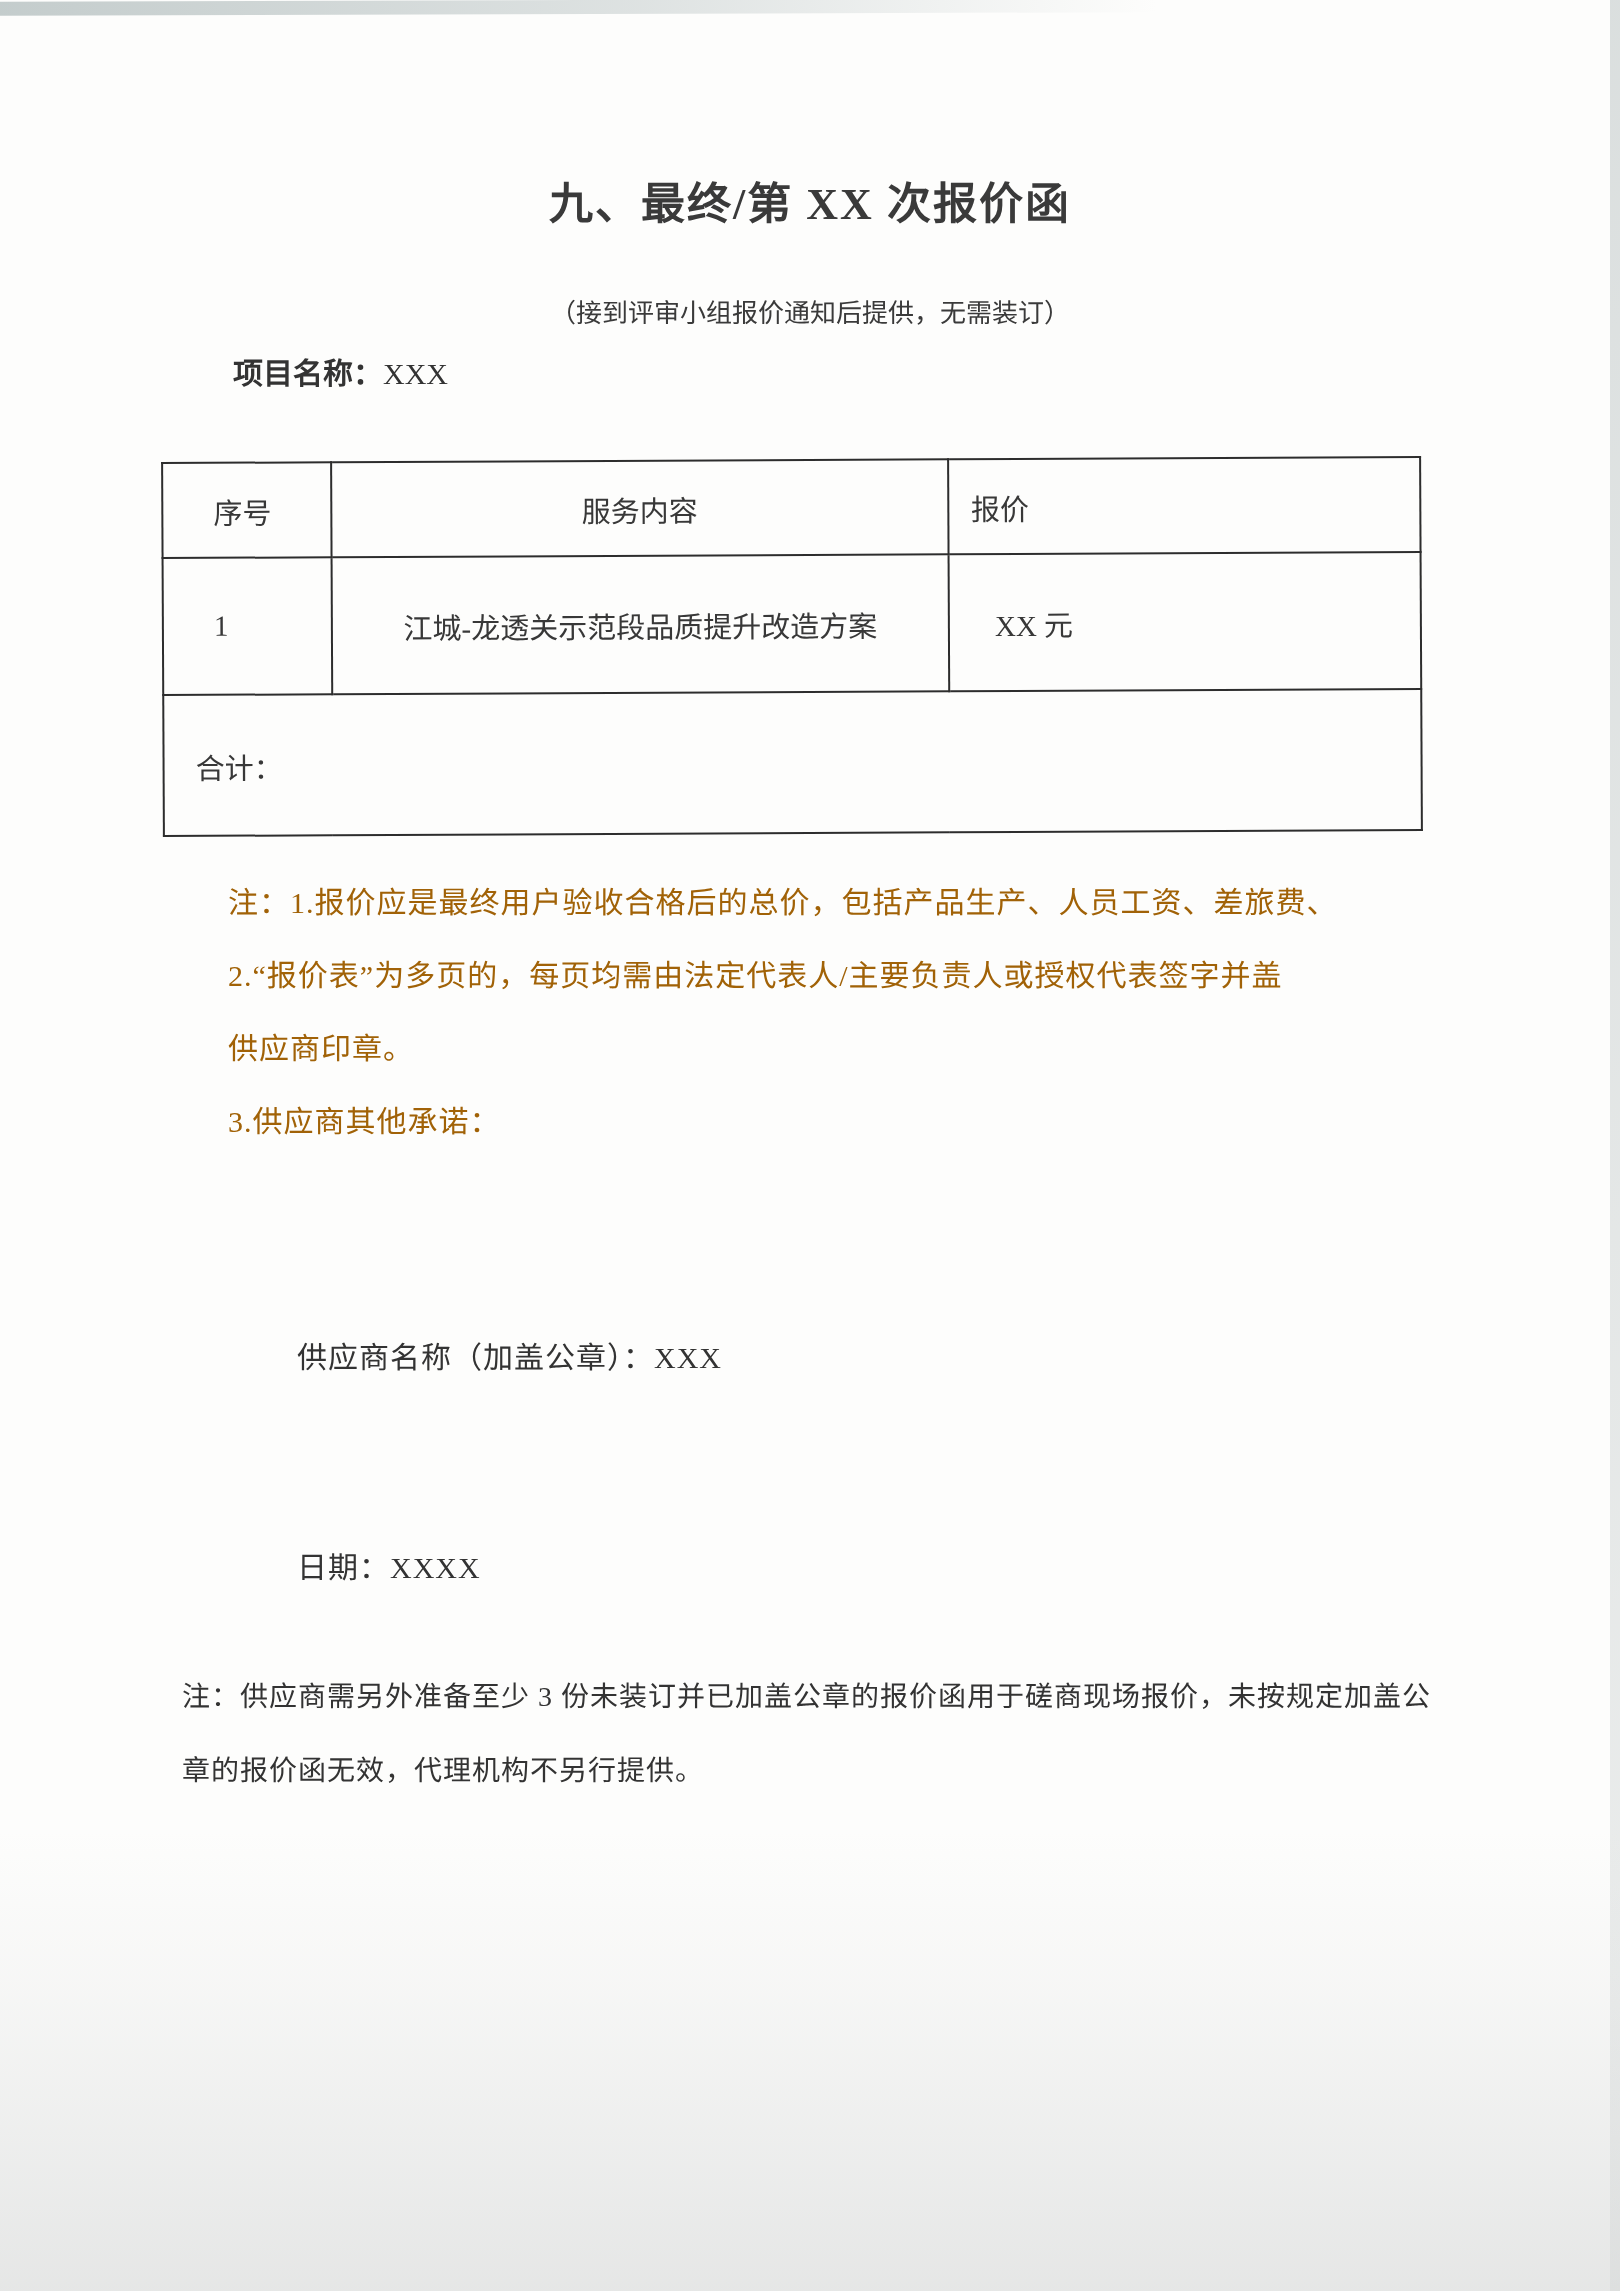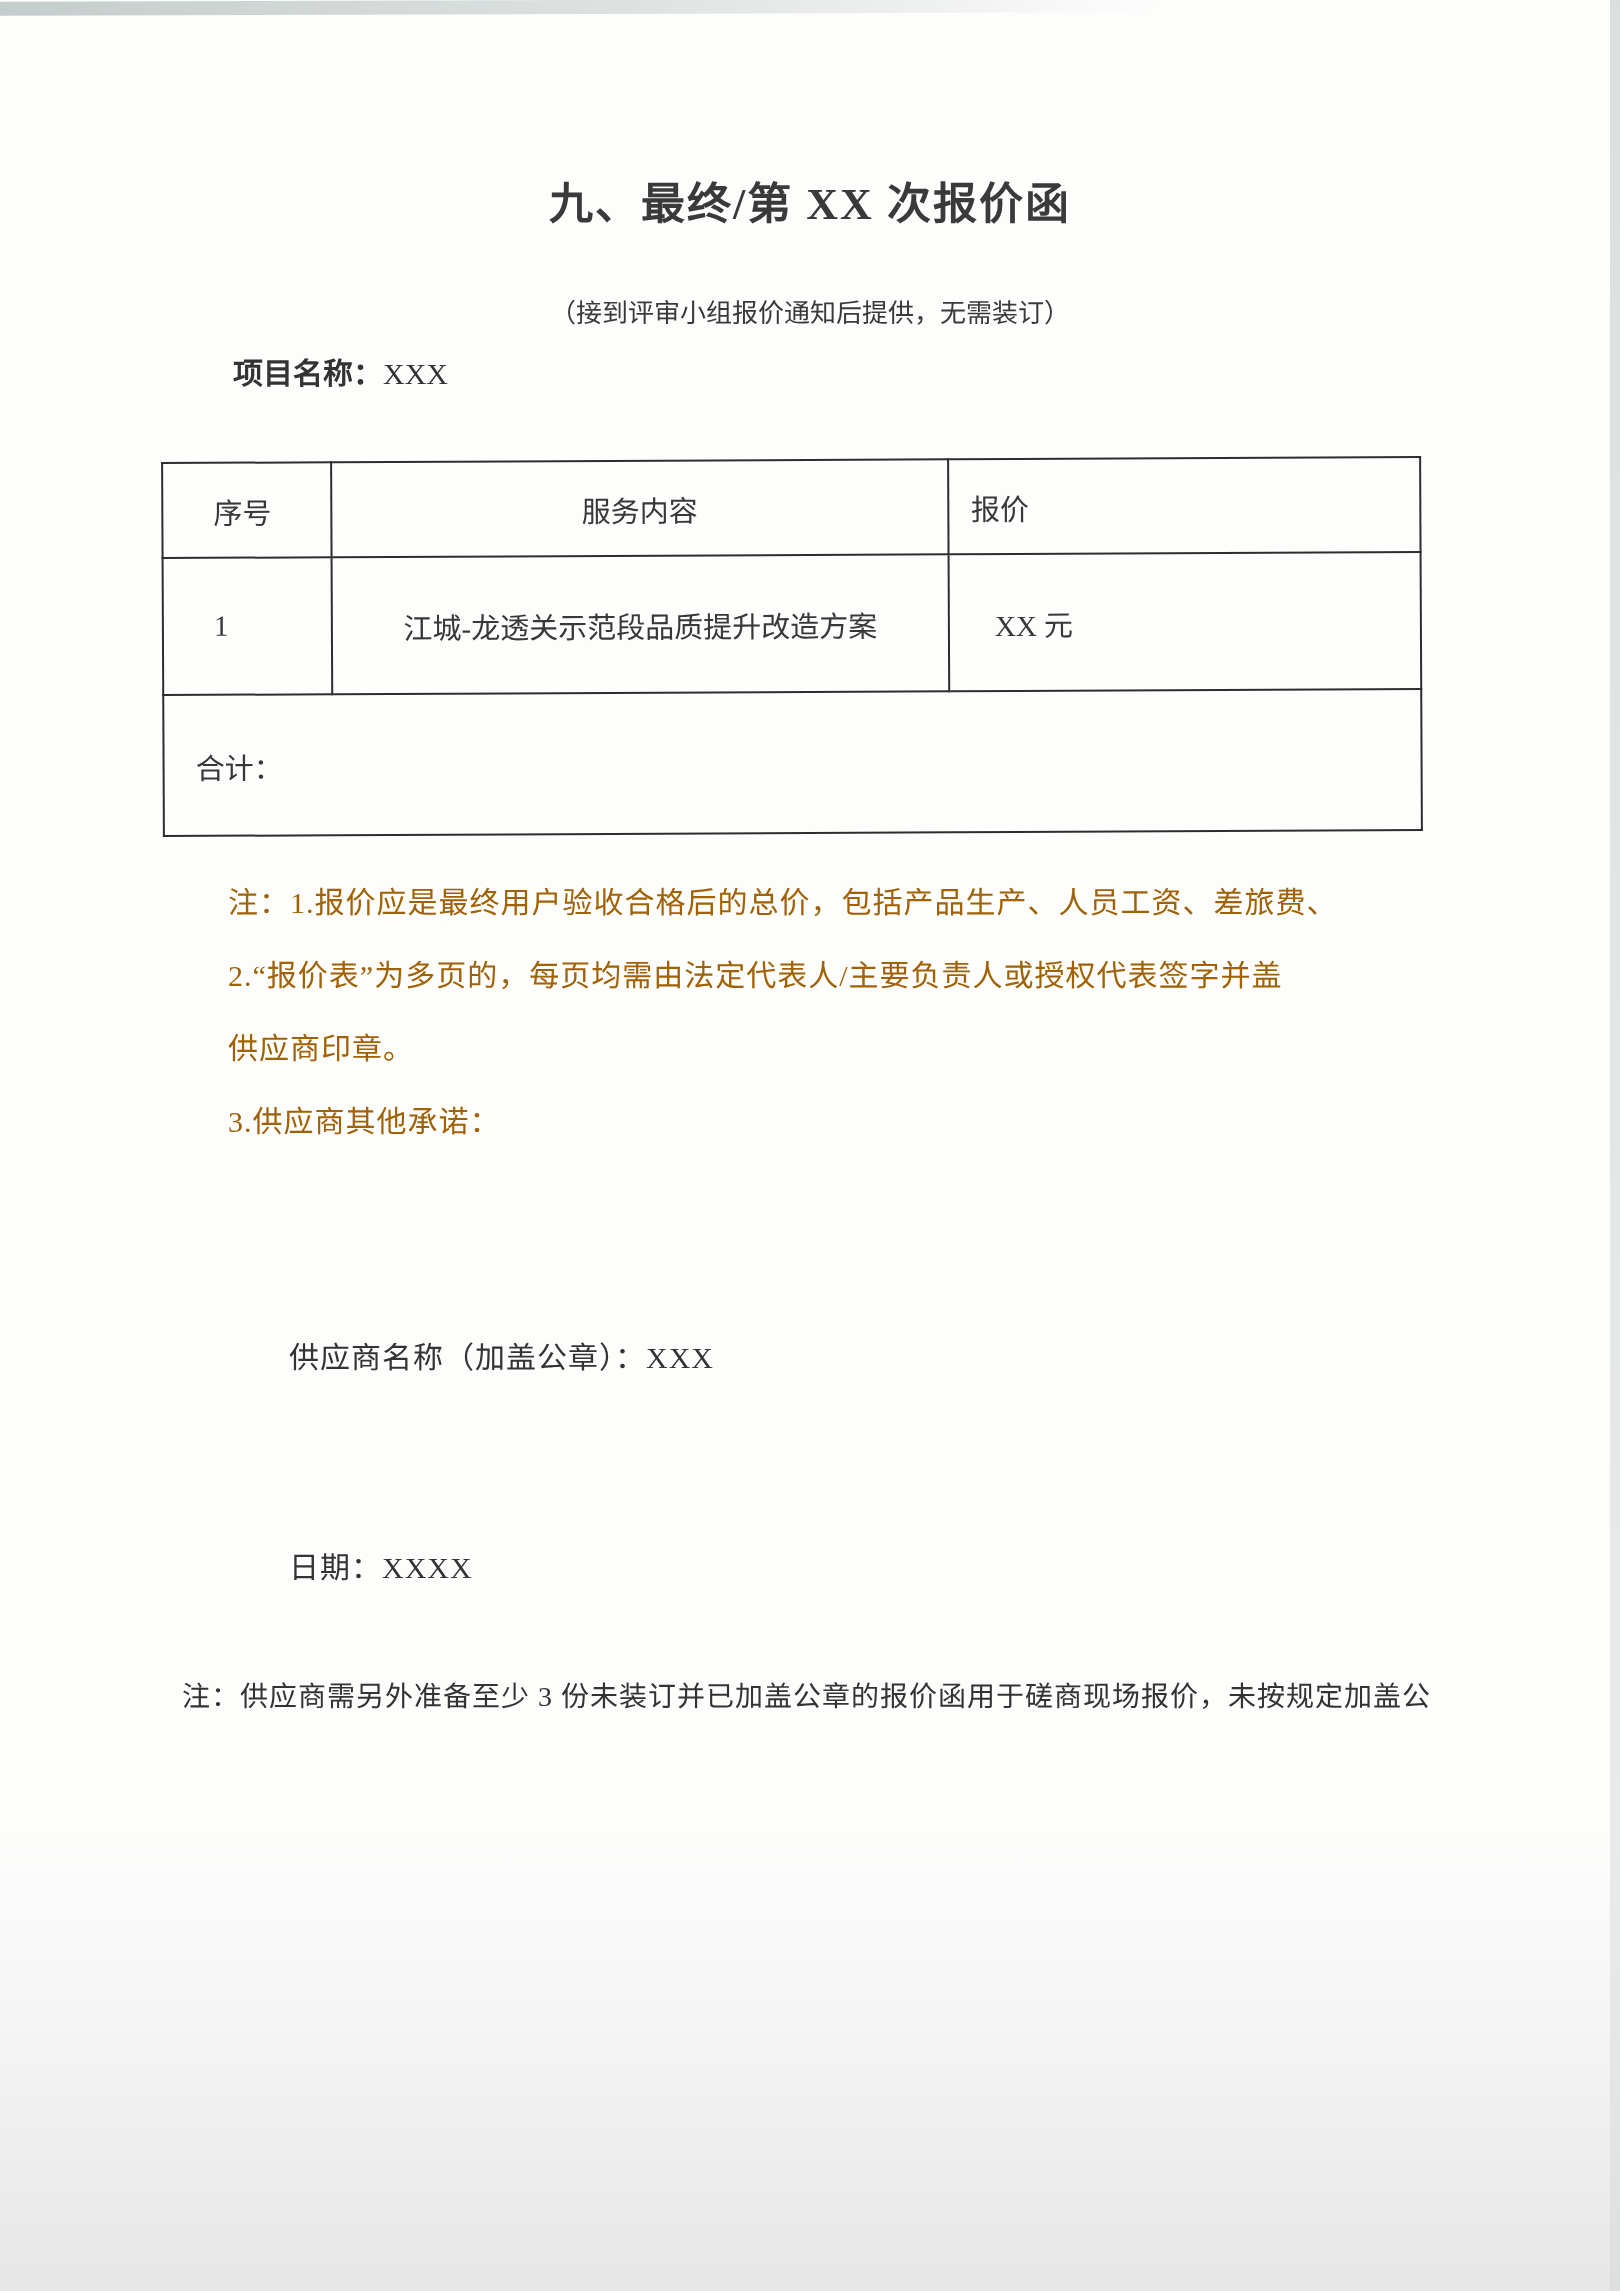--- a/index.html
+++ b/index.html
@@ -108,21 +108,21 @@
     position: absolute;
     top: 866px;
     left: 228px;
     width: 1206px;
     font-size: 30px;
     line-height: 73px;
     color: #a16207;
     letter-spacing: 1px;
   }
   
-  .sig-line { position: absolute; left: 289px; font-size: 30px; color: #333; letter-spacing: 1px; }
+  .sig-line { position: absolute; left: 297px; font-size: 30px; color: #333; letter-spacing: 1px; }
   .sig-supplier { top: 1333px; }
   .sig-representative { top: 1406px; }
   .sig-date { top: 1500px; margin-top: 43px; }
   
   .footer-note {
     position: absolute;
     top: 1660px;
     left: 182px;
     width: 1274px;
     font-size: 28px;
@@ -175,16 +175,17 @@
     <div>2.“报价表”为多页的，每页均需由法定代表人/主要负责人或授权代表签字并盖</div>
     <div>供应商印章。</div>
     <div>3.供应商其他承诺：</div>
   </div>
 
   <div class="sig-line sig-supplier">供应商名称（加盖公章）：XXX</div>
   <div class="sig-line sig-date">日期：XXXX</div>
 
   <div class="footer-note">
     <div>注：供应商需另外准备至少 3 份未装订并已加盖公章的报价函用于磋商现场报价，未按规定加盖公</div>
+    <div>章的报价函无效，代理机构不另行提供。</div>
   </div>
 
 </div>
 
 
 </body></html>

